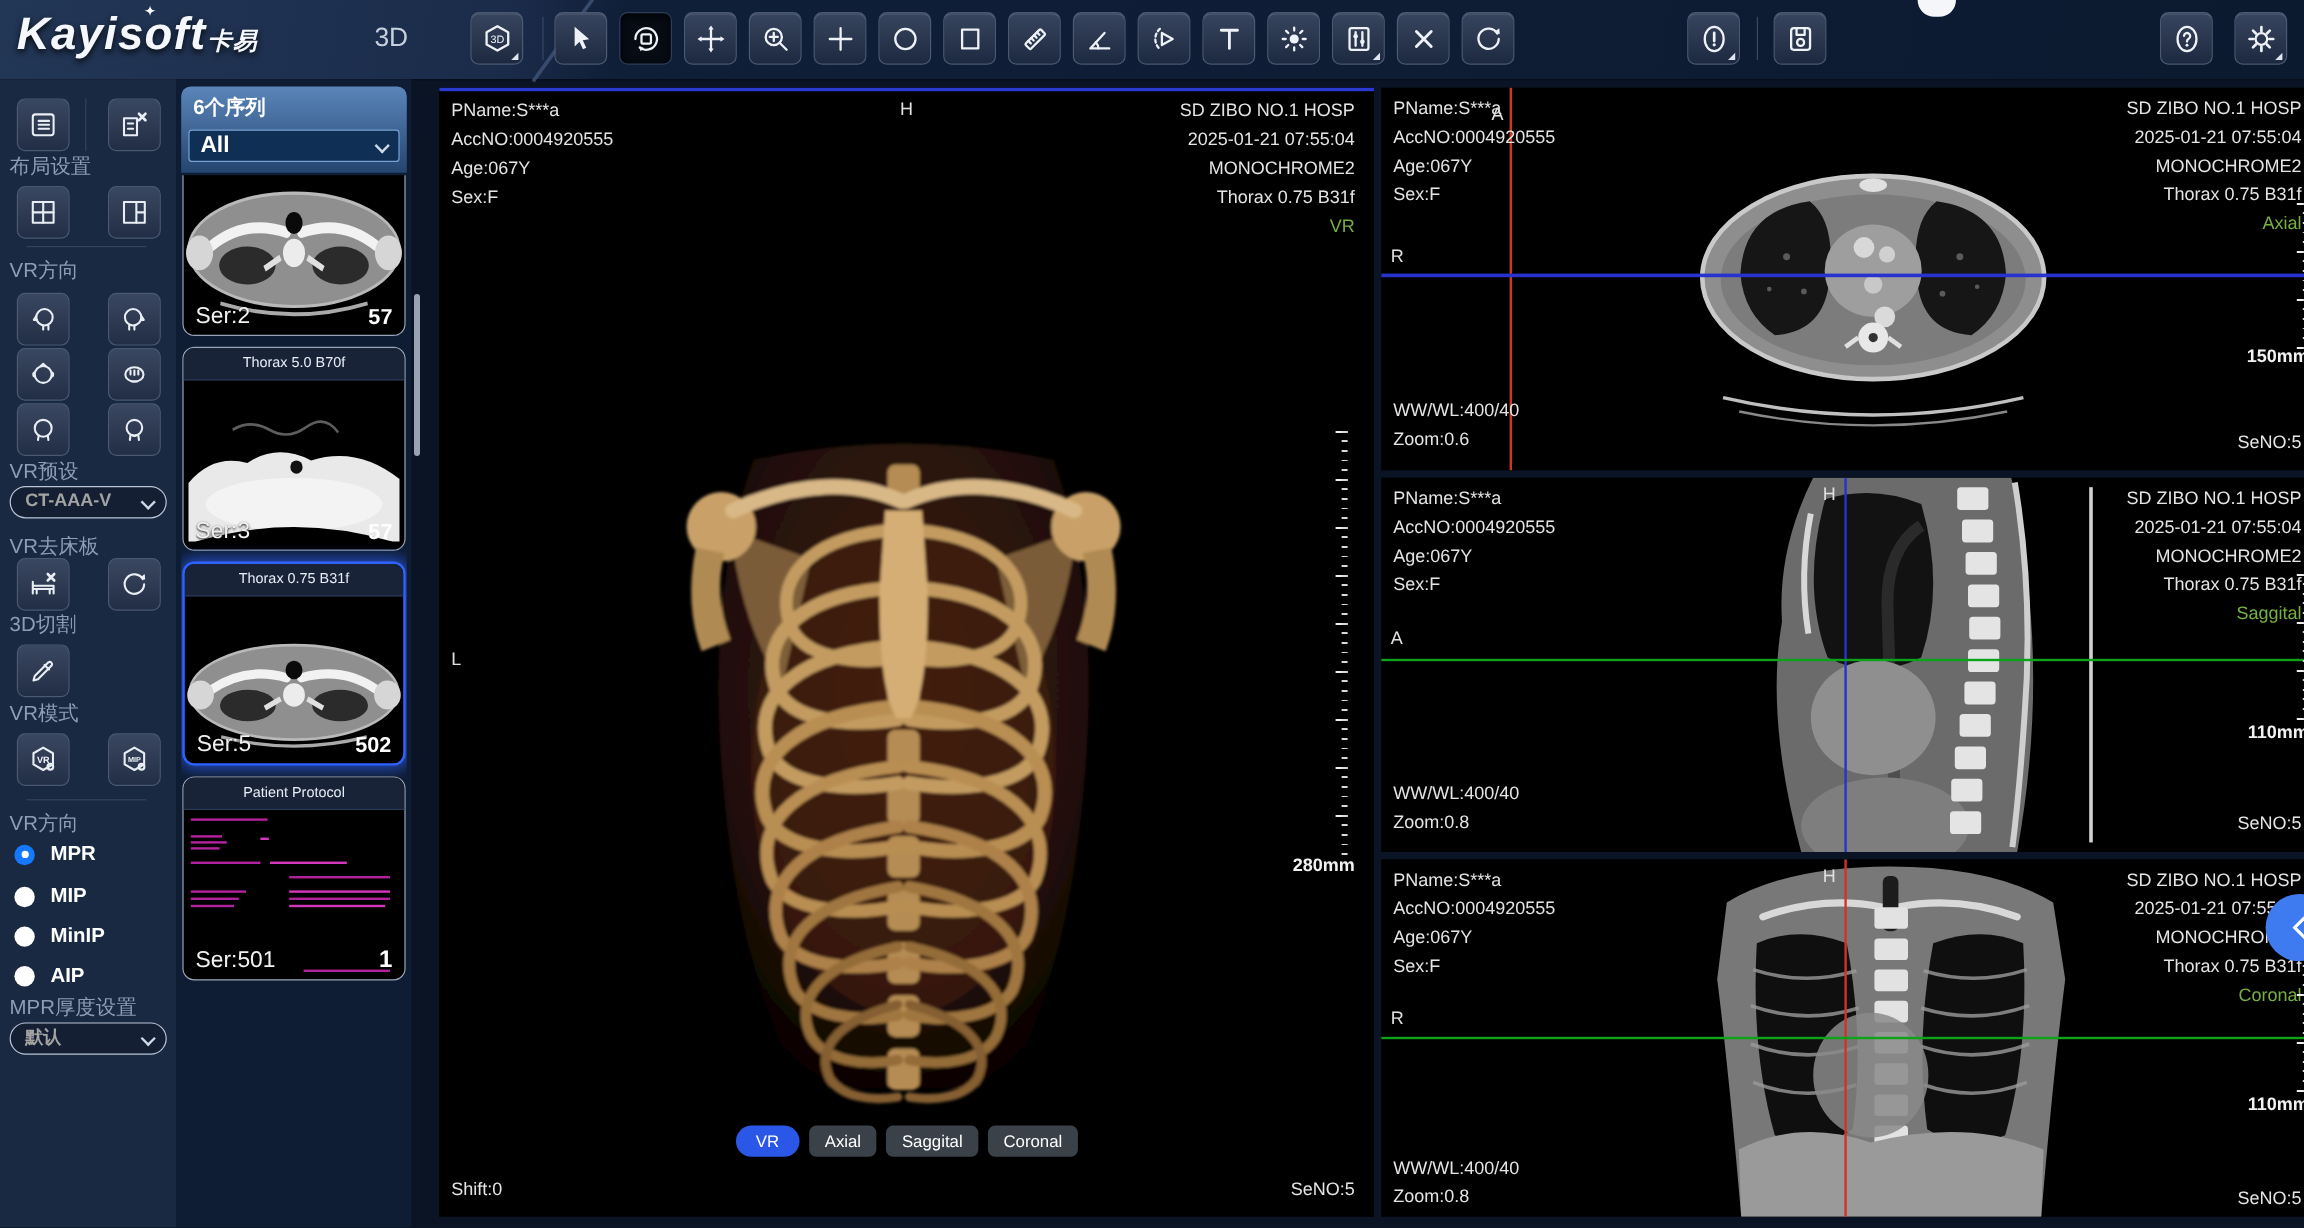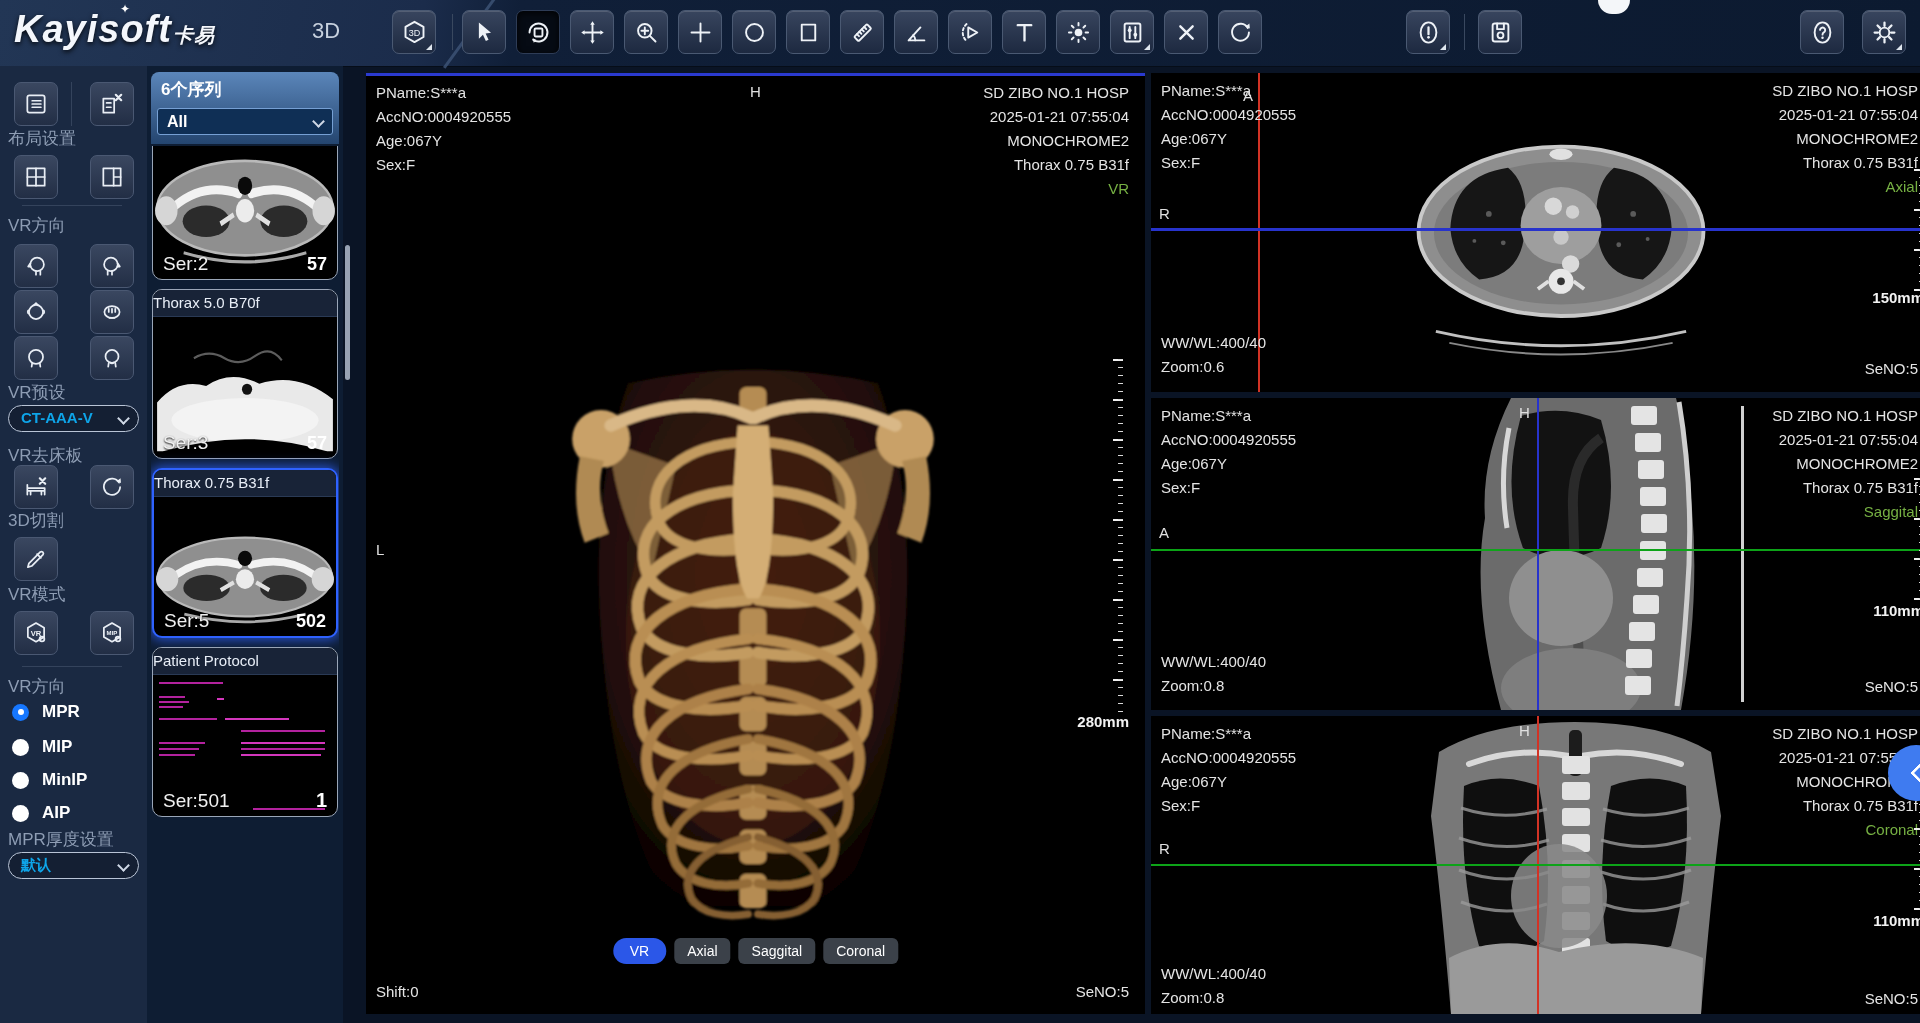--- a/index.html
+++ b/index.html
@@ -33,44 +33,44 @@
   
   .sidebar{left:0;top:66px;width:147px;height:957px;background:#1a2942;border-right:1px solid #0a1322;}
   .sbtn{width:44px;height:44px;border-radius:7px;background:linear-gradient(180deg,#3a4760,#222e45);
     border:1px solid #4a5872;display:flex;align-items:center;justify-content:center;box-sizing:border-box;}
   .sbtn svg{width:26px;height:26px;stroke:#e9eef5;fill:none;stroke-width:1.6;
     stroke-linecap:round;stroke-linejoin:round;}
   .slabel{left:8px;font-size:17px;color:#8e9db4;white-space:nowrap;}
   .sdivider{left:22px;width:100px;height:1px;background:#34435c;}
   .vsep{width:1px;height:44px;background:#34435c;}
   .spill{left:8px;width:131px;height:27px;border:1.5px solid #b9c4d6;border-radius:14px;
-    background:#141f33;color:#0ea5e9;font-size:15px;font-weight:bold;line-height:24px;
+    background:#141f33;color:#a3a3a3;font-size:15px;font-weight:bold;line-height:24px;
     padding-left:12px;box-sizing:border-box;}
   .chev{position:absolute;width:7px;height:7px;border-right:2px solid #cfd8e6;border-bottom:2px solid #cfd8e6;
     transform:rotate(45deg);}
   .radio-row{left:12px;display:flex;gap:13px;align-items:center;height:20px;}
   .rdot{width:17px;height:17px;border-radius:50%;background:#fff;position:relative;flex:none;}
   .rdot.sel{background:#1677ff;}
   .rdot.sel::after{content:"";position:absolute;left:5.5px;top:5.5px;width:6px;height:6px;border-radius:50%;background:#fff;}
   .rlabel{color:#fff;font-size:17px;font-weight:bold;}
 
   
   .series{left:147px;top:66px;width:196px;height:957px;background:#0e1d33;}
   .series-head{left:4px;top:6px;width:188px;height:72px;border-radius:8px 8px 0 0;
     background:linear-gradient(180deg,#5b86ba,#24456f);box-sizing:border-box;}
   .series-title{left:10px;top:6px;font-size:17px;font-weight:bold;color:#fff;}
   .series-select{left:6px;top:36px;width:176px;height:27px;background:#0f2f55;
-    border:1px solid #76a0d4;border-radius:3px;color:#fff;font-weight:bold;font-size:16px;
+    border:1px solid #76a0d4;border-radius:3px;color:#fff;font-weight:bold;font-size:19px;
     line-height:26px;padding-left:9px;box-sizing:border-box;}
   .cards{left:4px;top:80px;width:188px;bottom:0;overflow:hidden;}
   .card{position:relative;margin:0 1px 9px 1px;height:170px;border:1.5px solid #9aa6b8;
     border-radius:10px;background:#000;overflow:hidden;box-sizing:border-box;}
   .card.first{margin-top:-36px;}
   .card.sel{border:2px solid #2f62ff;box-shadow:0 0 12px 2px rgba(47,98,255,.75);}
-  .chead{height:26px;background:rgba(26,37,58,.94);color:#e8eef7;font-size:15px;
+  .chead{height:26px;background:rgba(26,37,58,.94);color:#e8eef7;font-size:12px;text-align:center;
     line-height:25px;border-bottom:1px solid #2a3a55;overflow:hidden;white-space:nowrap;}
   .cimg{position:absolute;left:0;right:0;top:26px;bottom:0;}
   .card.first .cimg{top:0;}
   .cimg svg{width:100%;height:100%;display:block;}
   .cser{position:absolute;left:10px;bottom:4px;font-size:19px;color:#f0f0f0;text-shadow:0 1px 2px #000;}
   .ccount{position:absolute;right:10px;bottom:4px;font-size:18px;font-weight:bold;color:#fff;}
   .pl{position:absolute;height:2px;background:#b3229e;}
   .pl.b{background:#d437bd;}
   .series-scroll{left:345px;top:245px;width:5px;height:135px;background:#97a2b3;border-radius:3px;}
 

